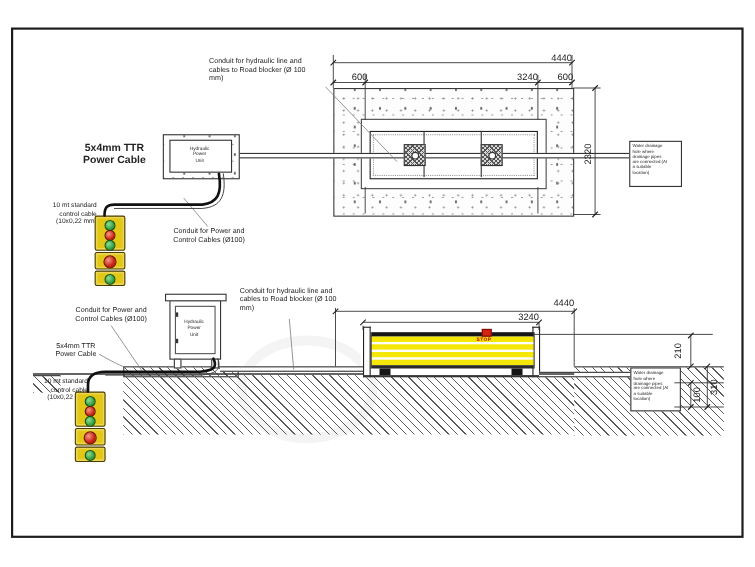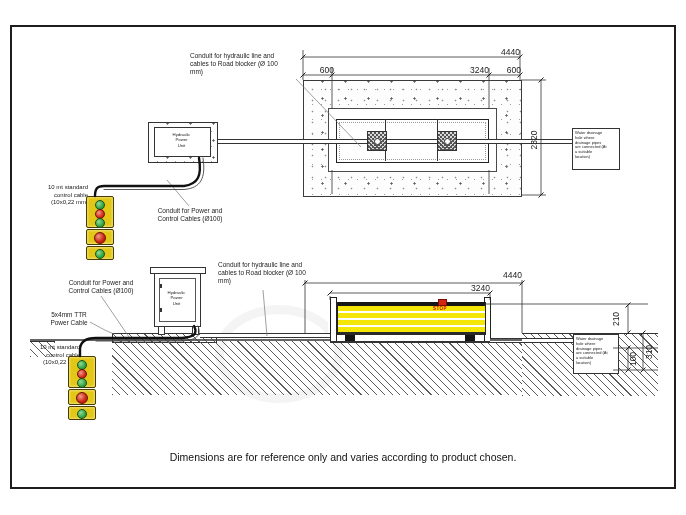--- a/index.html
+++ b/index.html
@@ -71,20 +71,22 @@
 
   <div class="dim" style="left:303px;top:47px;width:217px;">4440</div>
   <div class="dim" style="left:300px;top:65px;width:34px;">600</div>
   <div class="dim" style="left:333px;top:65px;width:156px;">3240</div>
   <div class="dim" style="left:487px;top:65px;width:34px;">600</div>
   <div class="vdim" style="left:514px;top:135px;width:40px;">2320</div>
 
   <div class="lbl" style="left:190px;top:52px;width:120px;font-size:6.5px;">Conduit for hydraulic line and
 cables to Road blocker (Ø 100
 mm)</div>
+  <div class="lbl" style="left:62px;top:129px;width:84px;font-size:9.5px;font-weight:600;text-align:center;line-height:1.2;">5x4mm TTR
+Power Cable</div>
   <div class="lbl" style="left:22px;top:184px;width:66px;font-size:6px;text-align:right;">10 mt standard
 control cable
 (10x0,22 mm)</div>
   <div class="lbl" style="left:131px;top:207px;width:118px;font-size:6.5px;text-align:center;">Conduit for Power and
 Control Cables (Ø100)</div>
 
   <div class="pbox" style="left:86px;top:196px;height:30px;">
     <span class="btn btnG" style="top:2.5px;"></span>
     <span class="btn btnR" style="top:11.5px;"></span>
     <span class="btn btnG" style="top:20.5px;"></span>
@@ -164,21 +166,20 @@
     <span class="btn btnR" style="top:11.5px;"></span>
     <span class="btn btnG" style="top:20.5px;"></span>
   </div>
   <div class="pbox" style="left:68px;top:389px;height:14px;">
     <span class="btn btnRbig" style="top:1.5px;"></span>
   </div>
   <div class="pbox" style="left:68px;top:406px;height:12px;">
     <span class="btn btnG" style="top:1.5px;"></span>
   </div>
 
-  <div class="abs" style="left:0;right:0;top:451px;text-align:center;font-size:10.5px;color:#111;">Dimensions are for reference only and varies according to product chosen.</div>
 
   <svg class="overlay" width="686" height="515" viewBox="0 0 686 515">
     <g stroke="#333" stroke-width="0.8" fill="none">
 
       <path d="M303,50 V80 M520,50 V80 M303,57 H520 M303,75 H520 M332,68 V109 M489,68 V109 M332,170 V194 M489,170 V194"></path>
       <path d="M541,80 V195 M521,80 H546 M521,195 H546"></path>
 
       <path d="M305,280 V333 M522,280 V333 M305,283 H522 M330,293 H490 M330,296 V300 M490,293 V300"></path>
       <path d="M484,304 H648 M628,305 V333 M613,348 H658 M613,370 H658 M628,348 V370 M643,333 V370"></path>
 

